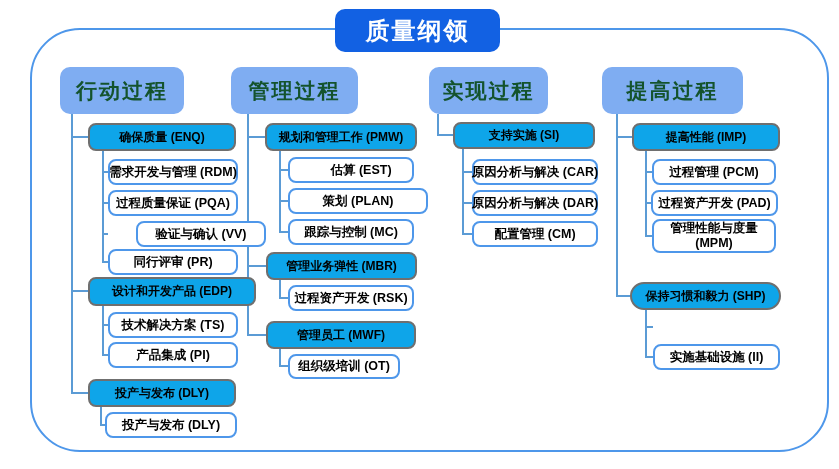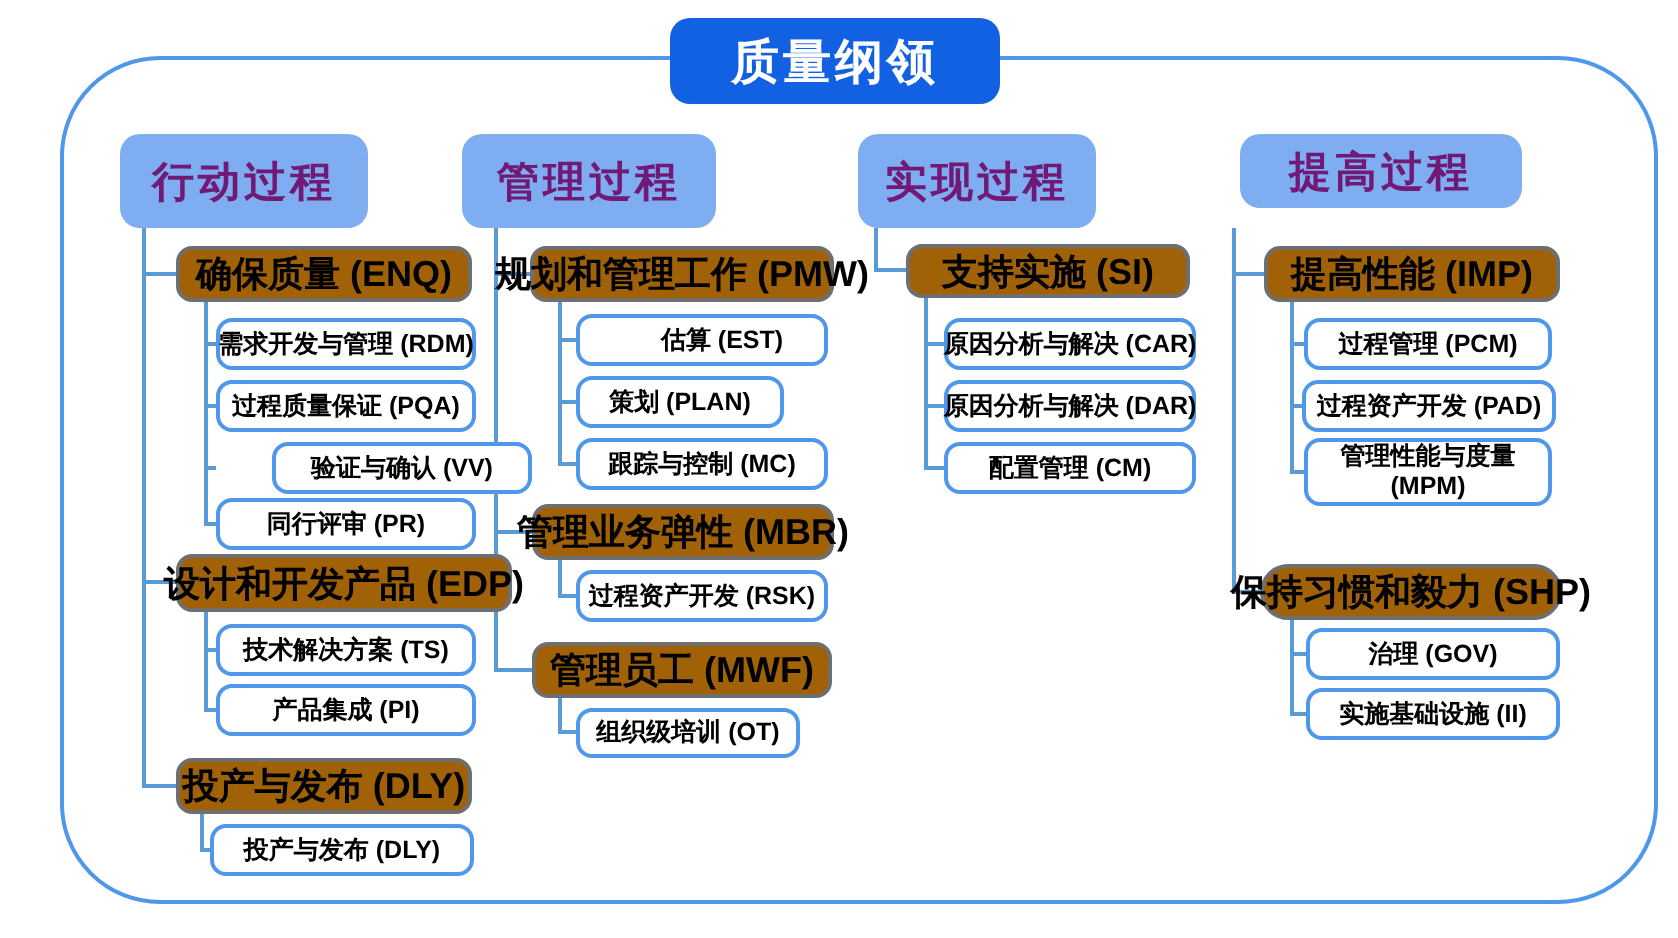--- a/index.html
+++ b/index.html
@@ -3,25 +3,25 @@
 <meta charset="utf-8">
 <style>
   html,body{margin:0;padding:0;background:#ffffff;}
   body{font-family:"Liberation Sans","DejaVu Sans",sans-serif;}
   .canvas{position:relative;width:839px;height:469px;background:#ffffff;overflow:hidden;}
   .frame{position:absolute;left:30px;top:28px;width:795px;height:420px;
          border:2px solid #4e97ea;border-radius:50px;background:#ffffff;z-index:0;}
   .title{position:absolute;left:335px;top:9px;width:165px;height:43px;z-index:3;
          background:#1261e3;border-radius:10px;color:#ffffff;font-weight:bold;font-size:24px;
          display:flex;align-items:center;justify-content:center;letter-spacing:2px;}
-  .colhead{position:absolute;z-index:2;background:#7fadf2;border-radius:10px;color:#701a75;
+  .colhead{position:absolute;z-index:2;background:#7fadf2;border-radius:10px;color:#14532d;
          font-weight:bold;font-size:21px;letter-spacing:2px;
          display:flex;align-items:center;justify-content:center;}
-  .gnode{position:absolute;z-index:2;background:#a16207;border:2px solid #6f6f6f;border-radius:8px;
-         color:#000;font-weight:bold;font-size:18px;white-space:nowrap;
+  .gnode{position:absolute;z-index:2;background:#0ea5e9;border:2px solid #6f6f6f;border-radius:8px;
+         color:#000;font-weight:bold;font-size:12px;white-space:nowrap;
          display:flex;align-items:center;justify-content:center;box-sizing:border-box;}
   .wnode{position:absolute;z-index:2;background:#ffffff;border:2px solid #4e97ea;border-radius:8px;
          color:#000;font-weight:bold;font-size:12.5px;
          display:flex;align-items:center;justify-content:center;box-sizing:border-box;
          text-align:center;line-height:1.2;}
   .nw{white-space:nowrap;}
   .vline,.hline{position:absolute;background:#5b9bd5;z-index:1;}
   .vline{width:2px;}
   .hline{height:2px;}
 </style>
@@ -30,53 +30,52 @@
 
 <div class="canvas">
 
   <div class="frame"></div>
 
   <div class="title">质量纲领</div>
 
   <div class="colhead" style="left:60px;top:67px;width:124px;height:47px;">行动过程</div>
   <div class="colhead" style="left:231px;top:67px;width:127px;height:47px;">管理过程</div>
   <div class="colhead" style="left:429px;top:67px;width:119px;height:47px;">实现过程</div>
-  <div class="colhead" style="left:620px;top:67px;width:141px;height:37px;">提高过程</div>
+  <div class="colhead" style="left:602px;top:67px;width:141px;height:47px;">提高过程</div>
 
   <div class="gnode" style="left:88px;top:123px;width:148px;height:28px;">确保质量 (ENQ)</div>
   <div class="wnode nw" style="left:108px;top:159px;width:130px;height:26px;">需求开发与管理 (RDM)</div>
   <div class="wnode nw" style="left:108px;top:190px;width:130px;height:26px;">过程质量保证 (PQA)</div>
   <div class="wnode nw" style="left:108px;top:221px;width:130px;height:26px;margin-left:28px;">验证与确认 (VV)</div>
   <div class="wnode nw" style="left:108px;top:249px;width:130px;height:26px;">同行评审 (PR)</div>
   <div class="gnode" style="left:88px;top:277px;width:168px;height:29px;">设计和开发产品 (EDP)</div>
   <div class="wnode nw" style="left:108px;top:312px;width:130px;height:26px;">技术解决方案 (TS)</div>
   <div class="wnode nw" style="left:108px;top:342px;width:130px;height:26px;">产品集成 (PI)</div>
   <div class="gnode" style="left:88px;top:379px;width:148px;height:28px;">投产与发布 (DLY)</div>
   <div class="wnode nw" style="left:105px;top:412px;width:132px;height:26px;">投产与发布 (DLY)</div>
 
   <div class="gnode" style="left:265px;top:123px;width:152px;height:28px;">规划和管理工作 (PMW)</div>
   <div class="wnode nw" style="left:288px;top:157px;width:126px;height:26px;padding-left:20px;">估算 (EST)</div>
-  <div class="wnode nw" style="left:288px;top:188px;width:104px;height:26px;">策划 (PLAN)</div>
+  <div class="wnode nw" style="left:288px;top:188px;width:140px;height:26px;">策划 (PLAN)</div>
   <div class="wnode nw" style="left:288px;top:219px;width:126px;height:26px;">跟踪与控制 (MC)</div>
   <div class="gnode" style="left:266px;top:252px;width:151px;height:28px;">管理业务弹性 (MBR)</div>
   <div class="wnode nw" style="left:288px;top:285px;width:126px;height:26px;">过程资产开发 (RSK)</div>
   <div class="gnode" style="left:266px;top:321px;width:150px;height:28px;">管理员工 (MWF)</div>
   <div class="wnode nw" style="left:288px;top:354px;width:112px;height:25px;">组织级培训 (OT)</div>
 
   <div class="gnode" style="left:453px;top:122px;width:142px;height:27px;">支持实施 (SI)</div>
   <div class="wnode nw" style="left:472px;top:159px;width:126px;height:26px;">原因分析与解决 (CAR)</div>
   <div class="wnode nw" style="left:472px;top:190px;width:126px;height:26px;">原因分析与解决 (DAR)</div>
   <div class="wnode nw" style="left:472px;top:221px;width:126px;height:26px;">配置管理 (CM)</div>
 
   <div class="gnode" style="left:632px;top:123px;width:148px;height:28px;">提高性能 (IMP)</div>
   <div class="wnode nw" style="left:652px;top:159px;width:124px;height:26px;">过程管理 (PCM)</div>
   <div class="wnode nw" style="left:651px;top:190px;width:127px;height:26px;">过程资产开发 (PAD)</div>
   <div class="wnode" style="left:652px;top:219px;width:124px;height:34px;padding:0 10px;">管理性能与度量 (MPM)</div>
   <div class="gnode" style="left:630px;top:282px;width:151px;height:28px;border-radius:14px;">保持习惯和毅力 (SHP)</div>
-  <div class="wnode nw" style="left:653px;top:314px;width:127px;height:26px;">治理 (GOV)</div>
   <div class="wnode nw" style="left:653px;top:344px;width:127px;height:26px;">实施基础设施 (II)</div>
 
   <div class="vline" style="left:71px;top:113px;height:281px;"></div>
   <div class="hline" style="left:71px;top:136px;width:17px;"></div>
   <div class="hline" style="left:71px;top:290px;width:17px;"></div>
   <div class="hline" style="left:71px;top:392px;width:17px;"></div>
   <div class="vline" style="left:102px;top:151px;height:112px;"></div>
   <div class="hline" style="left:102px;top:171px;width:6px;"></div>
   <div class="hline" style="left:102px;top:202px;width:6px;"></div>
   <div class="hline" style="left:102px;top:233px;width:6px;"></div>

